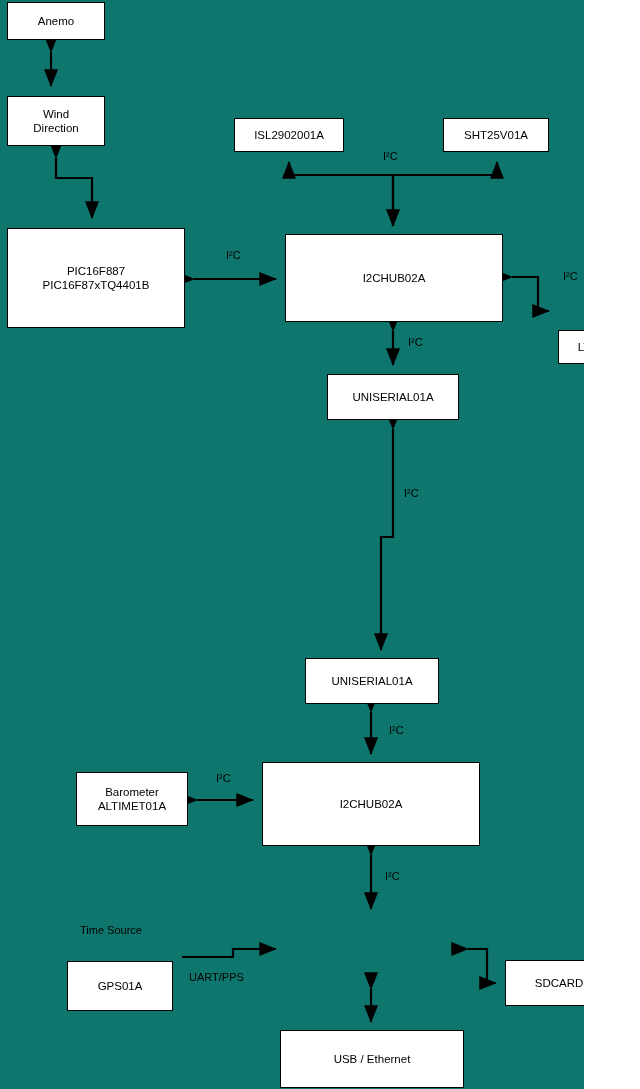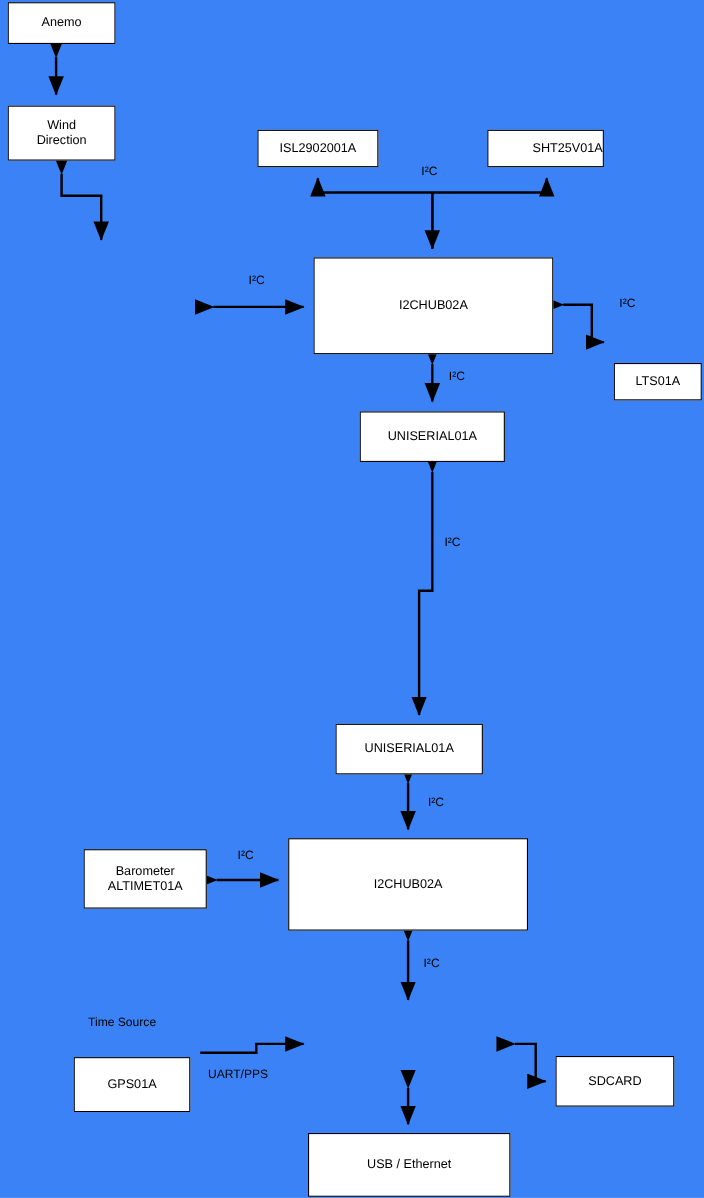--- a/index.html
+++ b/index.html
@@ -5,23 +5,23 @@
   html, body {
     margin: 0;
     padding: 0;
     background: #ffffff;
   }
   body {
     font-family: "Liberation Sans", sans-serif;
   }
   #canvas {
     position: relative;
-    width: 640px;
+    width: 584px;
     height: 1089px;
-    background: #3b82f6;
+    background: #0f766e;
     overflow: hidden;
   }
   .node {
     position: absolute;
     box-sizing: border-box;
     border: 1.6px solid #000000;
     background: #ffffff;
     color: #000000;
     display: flex;
     align-items: center;
@@ -94,24 +94,27 @@
       <line x1="371" y1="989" x2="371" y2="1022" marker-start="url(#ah)" marker-end="url(#ah)"></line>
     </g>
   </svg>
 
   <div class="node" style="left:7px;top:2px;width:98px;height:38px;">
     <span>Anemo</span>
   </div>
   <div class="node" style="left:7px;top:96px;width:98px;height:50px;">
     <span>Wind<br>Direction</span>
   </div>
+  <div class="node" style="left:7px;top:228px;width:178px;height:100px;">
+    <span>PIC16F887<br>PIC16F87xTQ4401B</span>
+  </div>
   <div class="node" style="left:234px;top:118px;width:110px;height:34px;">
     <span>ISL2902001A</span>
   </div>
-  <div class="node" style="left:443px;top:118px;width:106px;height:34px;justify-content:flex-end;">
+  <div class="node" style="left:443px;top:118px;width:106px;height:34px;">
     <span>SHT25V01A</span>
   </div>
   <div class="node" style="left:285px;top:234px;width:218px;height:88px;">
     <span>I2CHUB02A</span>
   </div>
   <div class="node" style="left:558px;top:294px;width:80px;height:34px;margin-top:36px;">
     <span>LTS01A</span>
   </div>
   <div class="node" style="left:327px;top:374px;width:132px;height:46px;">
     <span>UNISERIAL01A</span>

